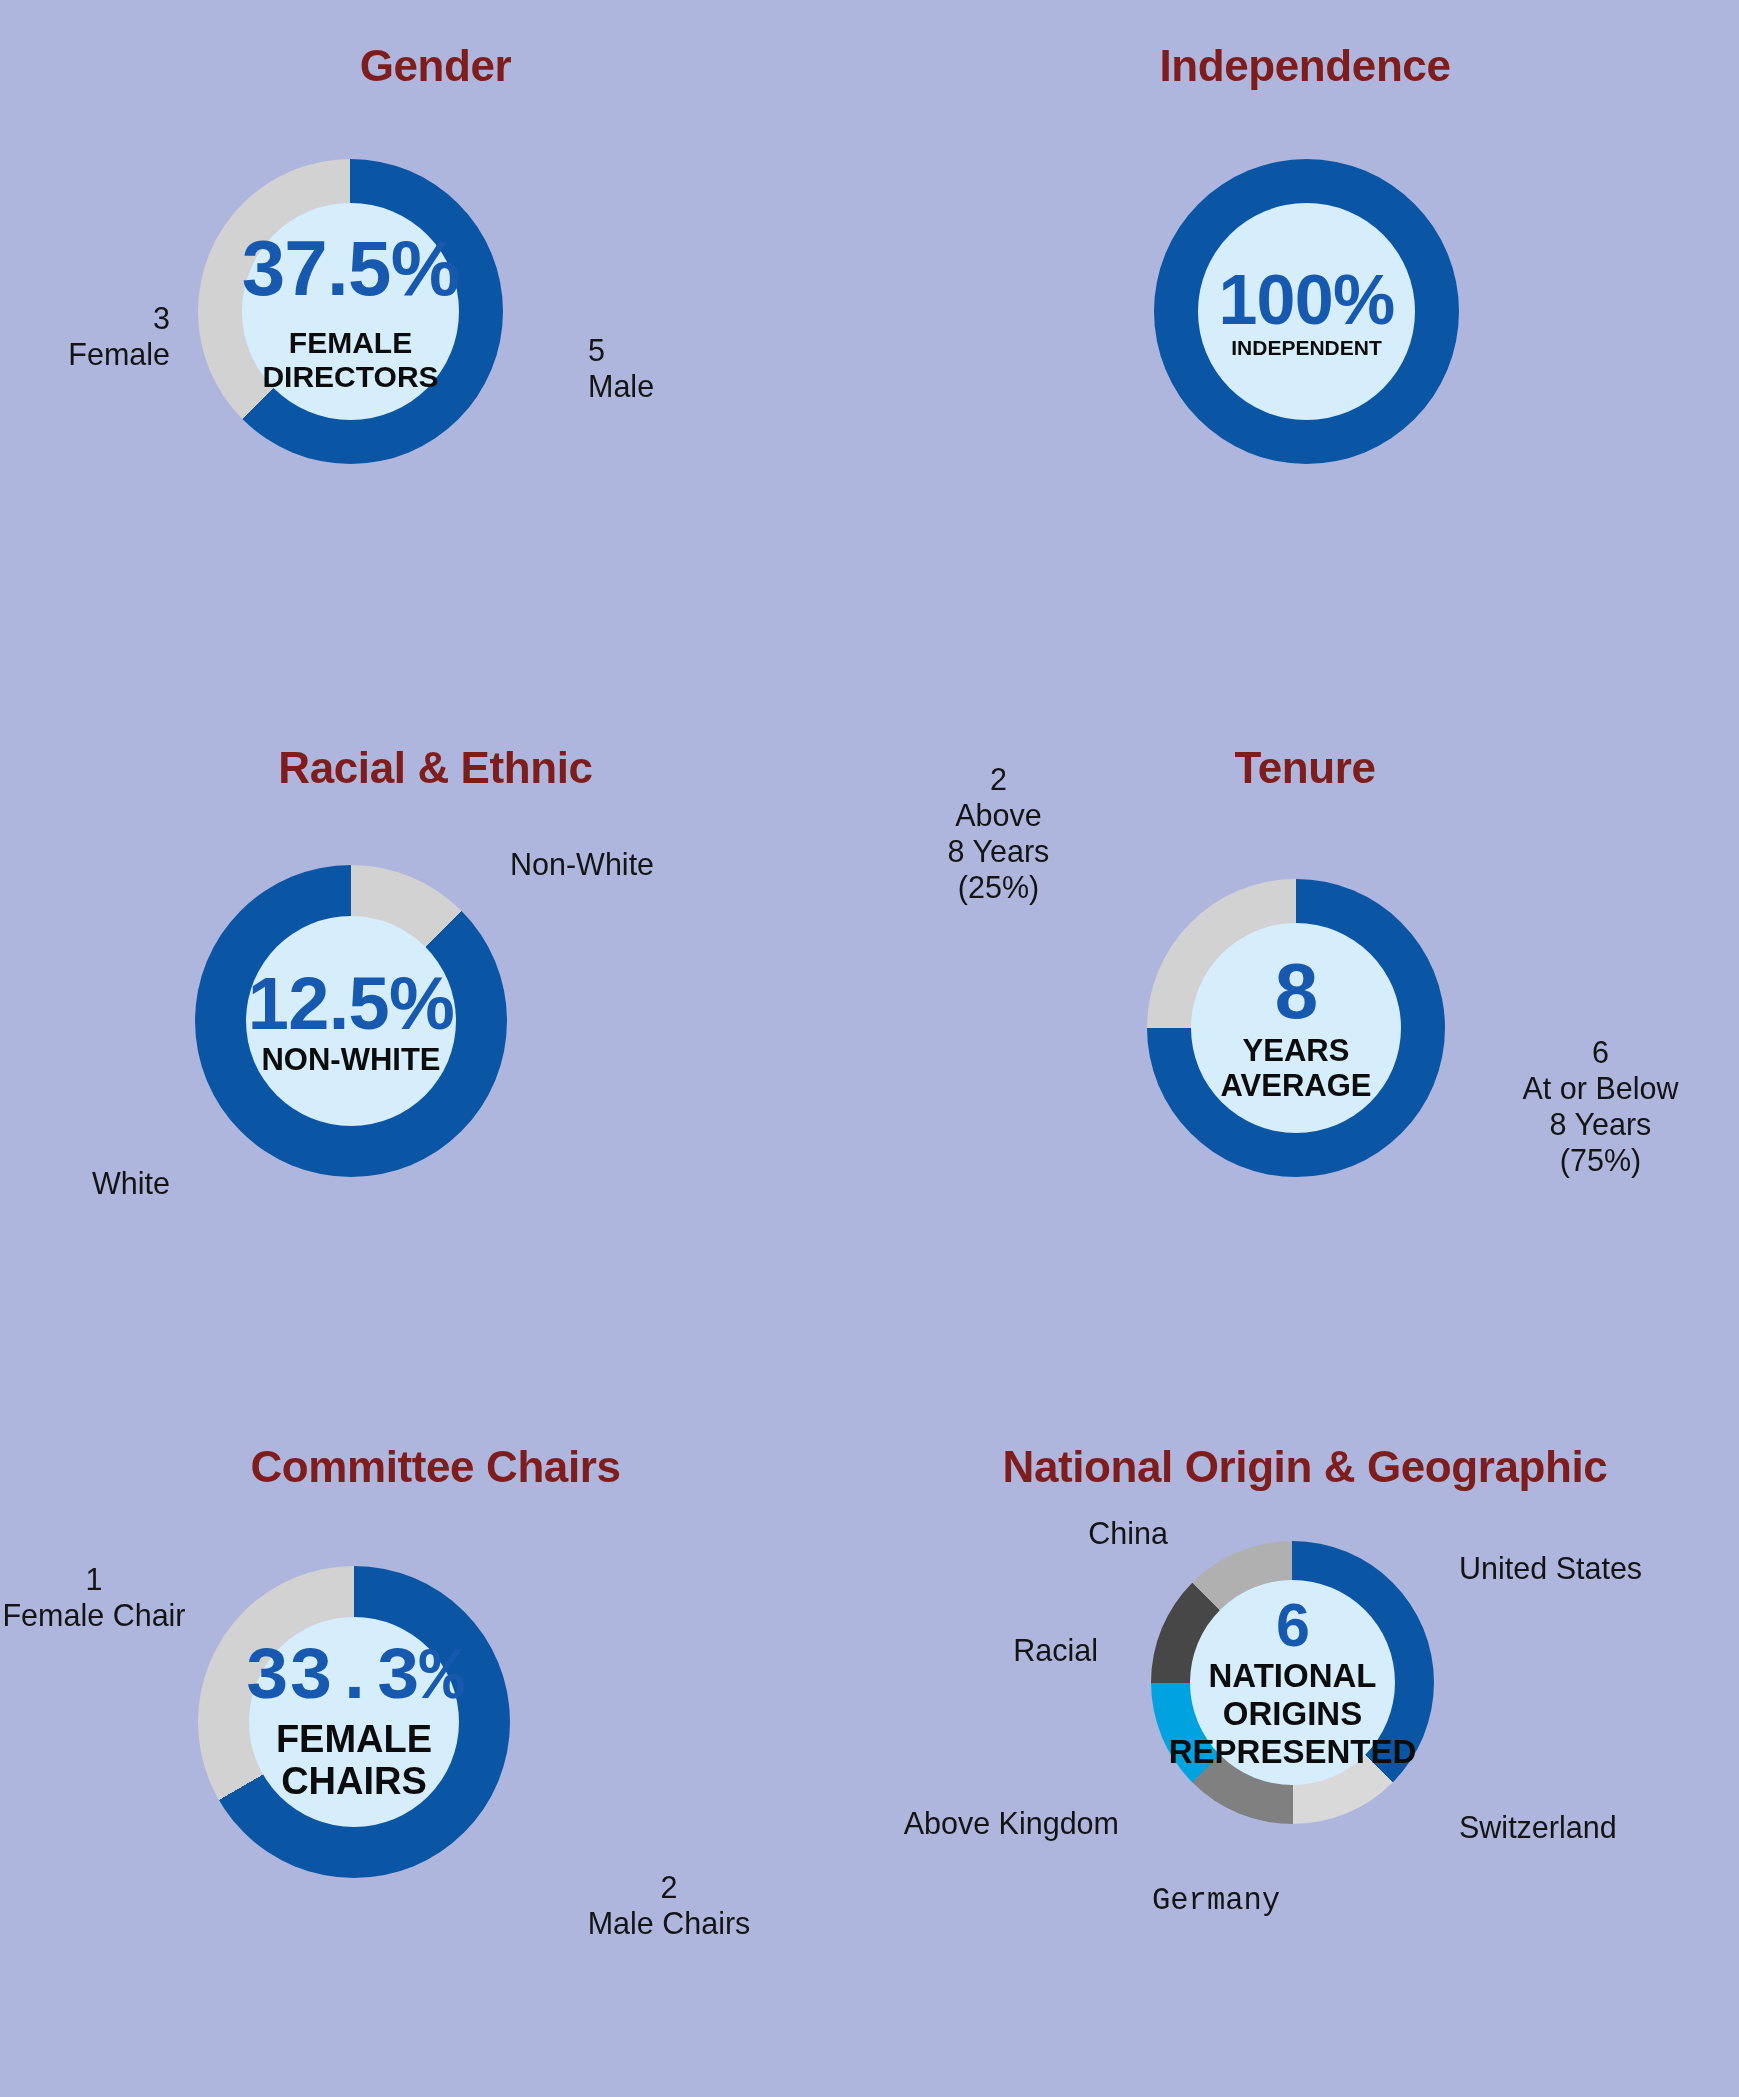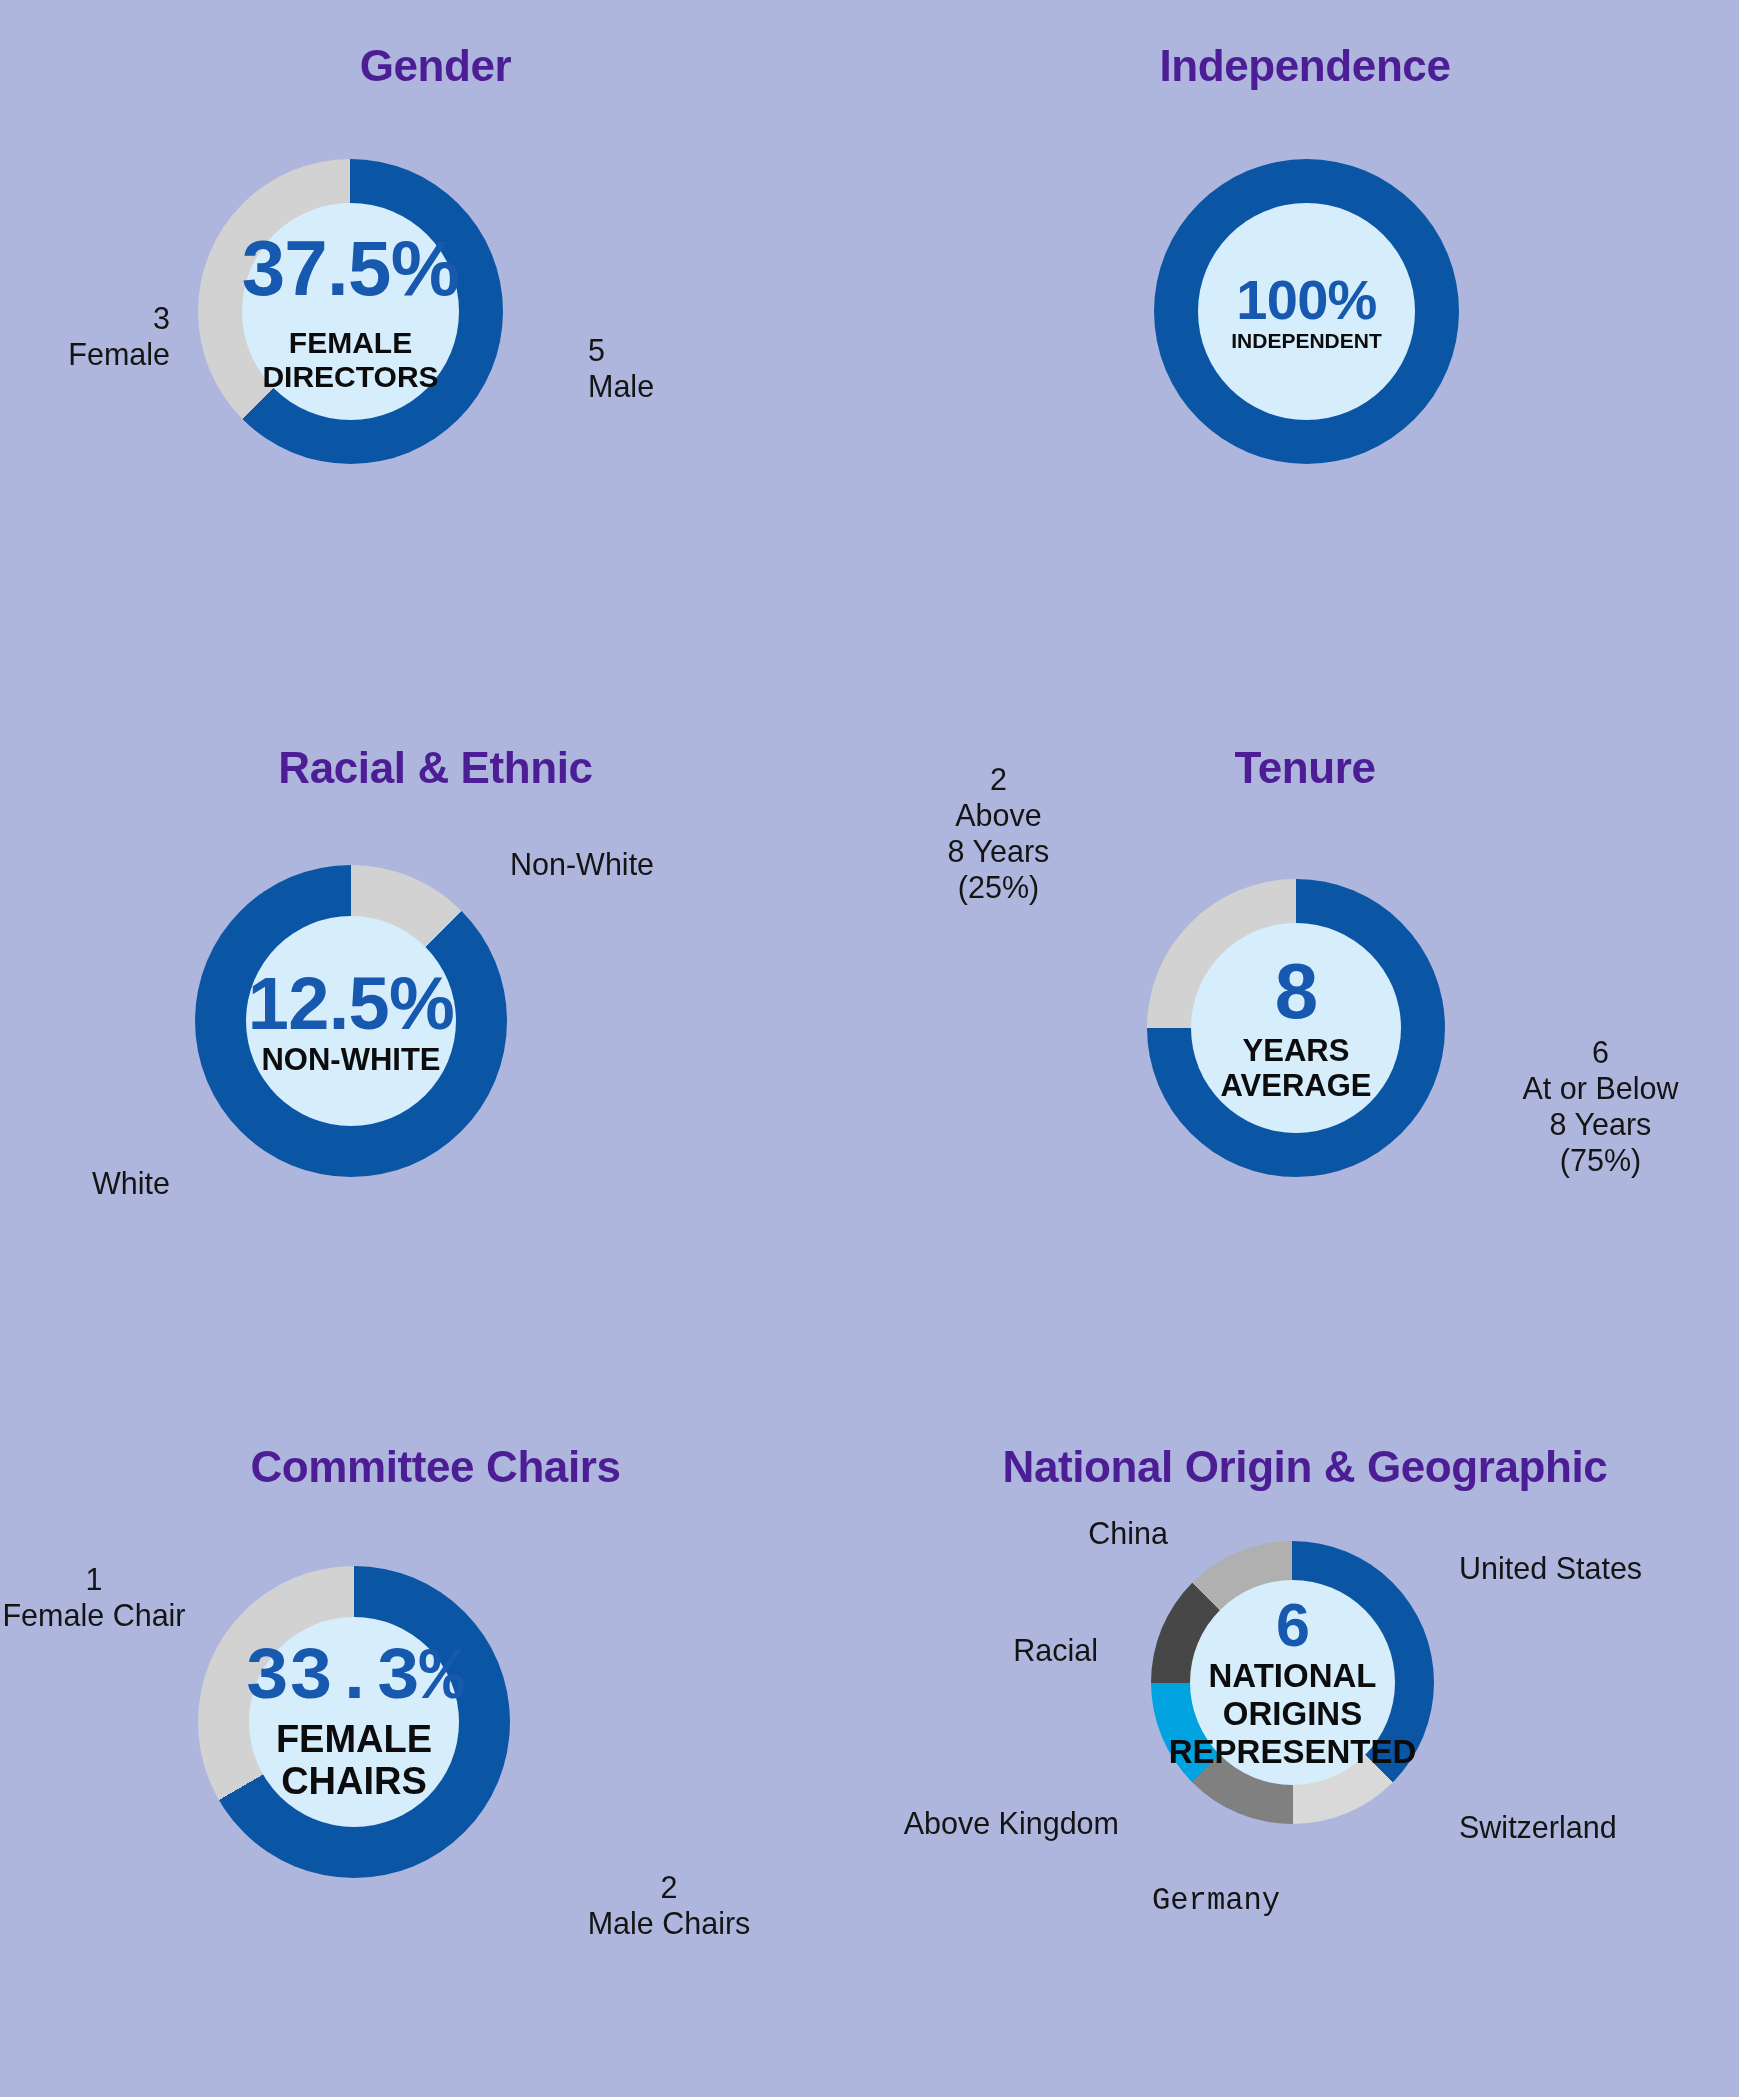--- a/index.html
+++ b/index.html
@@ -24,21 +24,21 @@
   .panel {
     position: absolute;
   }
 
   .panel-title {
     position: absolute;
     left: 0;
     top: 0;
     width: 100%;
     text-align: center;
-    color: #4c1d95;
+    color: #7f1d1d;
     font-family: "Liberation Sans Narrow", "Liberation Sans", sans-serif;
     font-weight: bold;
     font-size: 44px;
     letter-spacing: -0.4px;
     white-space: nowrap;
   }
 
   
   .donut-wrap {
     position: absolute;
@@ -93,21 +93,21 @@
   #g-donut .hub-big { font-size: 78px; margin-bottom: 19px; }
   #g-donut .hub-sub { font-size: 30px; line-height: 1.12; }
   #g-lbl-female { left: 7px;  top: 280px; width: 163px; }
   #g-lbl-male   { left: 588px; top: 312px; width: 177px; }
 
   
   #p-indep { left: 871px; top: 21px; width: 868px; height: 666px; }
   #p-indep .panel-title { top: 20px; }
   #i-donut { left: 283px; top: 138px; width: 305px; height: 305px; }
   #i-donut .hub { left: 44px; top: 44px; width: 217px; height: 217px; }
-  #i-donut .hub-big { font-size: 56px; margin-bottom: 2.8px; }
+  #i-donut .hub-big { font-size: 70px; margin-bottom: 2.8px; }
   #i-donut .hub-sub { font-size: 21px; }
 
   
   #p-race { left: 0px; top: 737px; width: 871px; height: 666px; }
   #p-race .panel-title { top: 5.7px; }
   #r-donut { left: 195px; top: 128px; width: 312px; height: 312px; }
   #r-donut .hub { left: 51px; top: 51px; width: 210px; height: 210px; }
   #r-donut .hub-big { font-size: 74px; margin-bottom: 2.8px; }
   #r-donut .hub-sub { font-size: 31px; }
   #r-lbl-nonwhite { left: 510px; top: 110px; width: 213px; }

